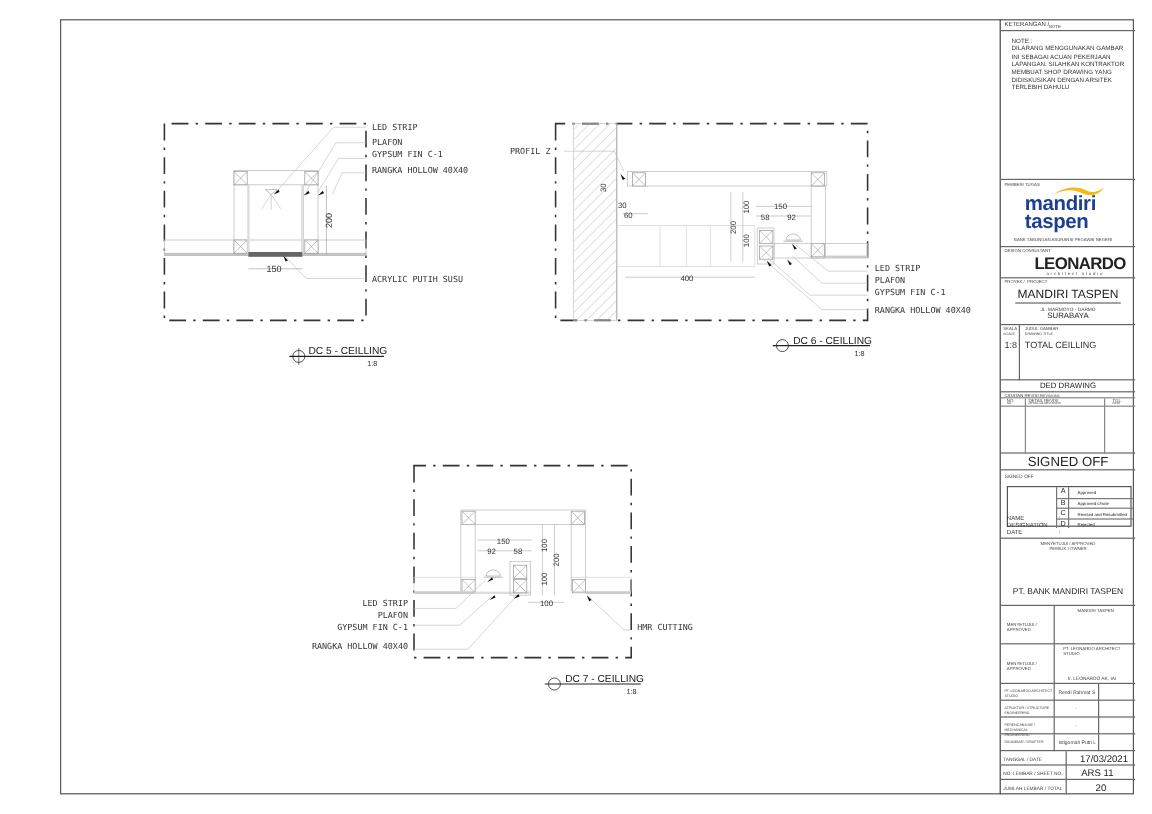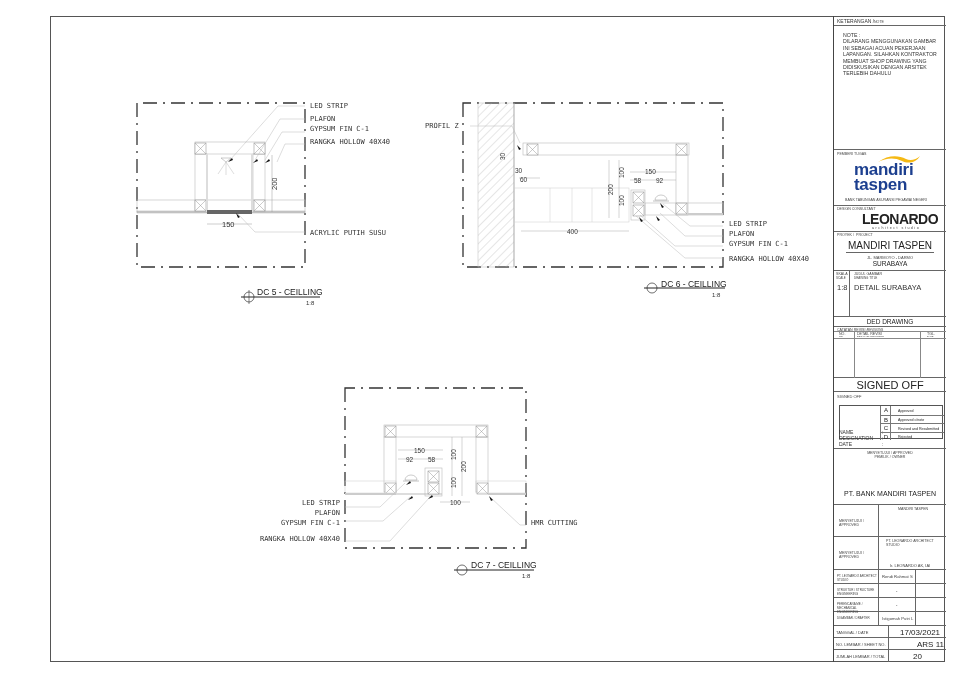--- a/index.html
+++ b/index.html
@@ -281,21 +281,21 @@
   </div>
 
   <div class="row" style="top:255px;height:46px;">
     <div class="cell" style="left:0;top:0;width:16px;height:46px;">
       <span class="tiny" style="left:2px;top:1px;">SKALA</span>
       <span class="tiny" style="left:2px;top:5px;font-size:3px;">SCALE</span>
       <span style="position:absolute;left:3px;top:12px;font-size:7.5px;color:#333;">1:8</span>
     </div>
     <span class="tiny" style="left:20px;top:1px;">JUDUL GAMBAR</span>
     <span class="tiny" style="left:20px;top:5px;font-size:3px;">DRAWING TITLE</span>
-    <span style="position:absolute;left:20px;top:12px;font-size:7.5px;color:#333;">DETAIL SURABAYA</span>
+    <span style="position:absolute;left:20px;top:12px;font-size:7.5px;color:#333;">TOTAL CEILLING</span>
   </div>
 
   <div class="row" style="top:301px;height:10px;">
     <div class="center" style="top:1px;font-size:6.5px;color:#222;">DED DRAWING</div>
   </div>
 
   <div class="row" style="top:311px;height:51px;">
     <div style="position:absolute;left:0;top:0;width:112px;height:5px;border-bottom:0.6px solid #888;box-sizing:border-box;">
       <span class="tiny" style="left:3px;top:0.5px;">CATATAN REVISI /</span>
       <span class="tiny" style="left:33px;top:0.5px;font-size:3px;">REVISIONS</span>
@@ -398,21 +398,21 @@
   <div class="row" style="top:610px;height:12px;">
     <div class="cell" style="left:0;top:0;width:55px;height:12px;">
       <span class="tiny" style="left:2px;top:4px;font-size:4px;">TANGGAL / DATE</span>
     </div>
     <span style="position:absolute;left:66px;top:2px;font-size:8px;color:#222;">17/03/2021</span>
   </div>
   <div class="row" style="top:622px;height:12px;">
     <div class="cell" style="left:0;top:0;width:55px;height:12px;">
       <span class="tiny" style="left:2px;top:4px;font-size:4px;">NO. LEMBAR / SHEET NO.</span>
     </div>
-    <span style="position:absolute;left:83px;top:2px;font-size:8px;color:#222;">ARS 11</span>
+    <span style="position:absolute;left:67px;top:2px;font-size:8px;color:#222;">ARS 11</span>
   </div>
   <div class="row" style="top:634px;height:12px;border-bottom:none;">
     <div class="cell" style="left:0;top:0;width:55px;height:12px;">
       <span class="tiny" style="left:2px;top:4px;font-size:4px;">JUMLAH LEMBAR / TOTAL</span>
     </div>
     <span style="position:absolute;left:79px;top:2px;font-size:8px;color:#222;">20</span>
   </div>
 </div>
 
 </body></html>

